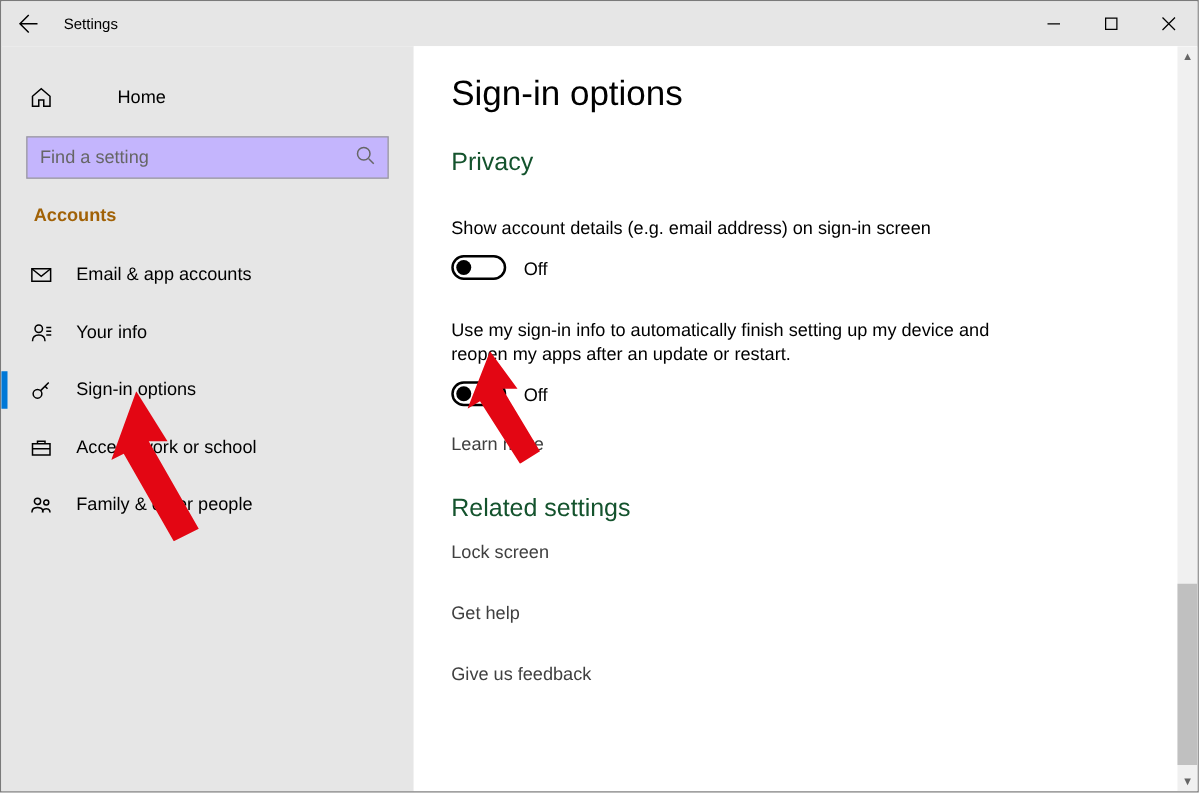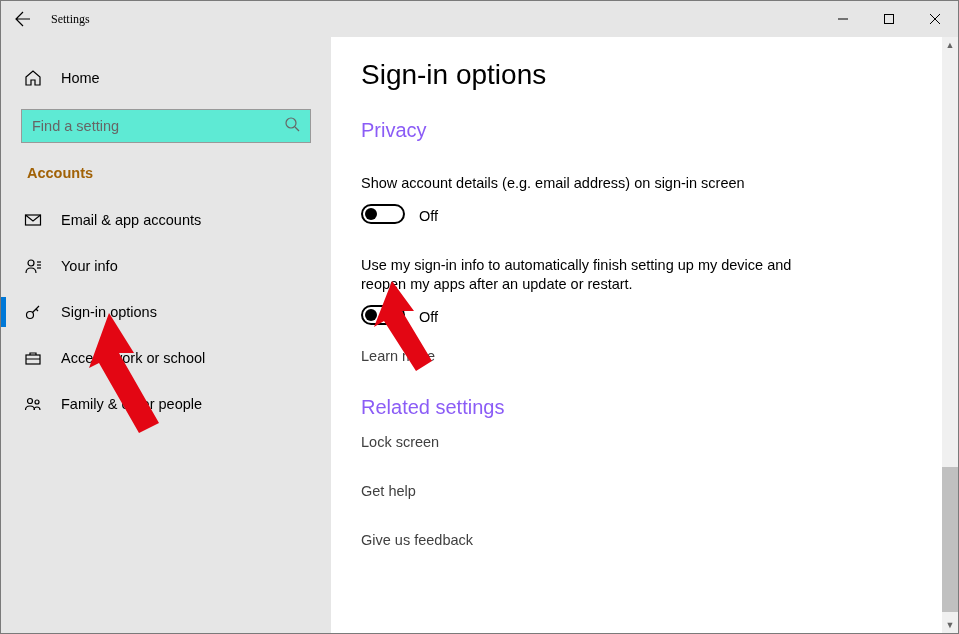--- a/index.html
+++ b/index.html
@@ -1,45 +1,45 @@
 <!DOCTYPE html>
 <html><head>
 <meta charset="utf-8">
 <style>
 * { margin: 0; padding: 0; box-sizing: border-box; font-family: "Segoe UI", Tahoma, sans-serif; }
 body { width: 959px; height: 634px; background: #fff; border: 1px solid #7a7a7a; position: relative; overflow: hidden; }
 
 .titlebar { height: 36px; display: flex; align-items: center; background: #e6e6e6; position: relative; }
 .back-btn { width: 44px; height: 36px; display: flex; align-items: center; justify-content: center; cursor: pointer; }
-.titlebar-title { font-size: 12px; color: #000; margin-left: 6px; font-family: Liberation Serif, serif; }
+.titlebar-title { font-size: 12px; color: #000; margin-left: 6px; }
 .window-controls { position: absolute; right: 0; top: 0; display: flex; }
 .win-ctrl { width: 46px; height: 36px; display: flex; align-items: center; justify-content: center; cursor: pointer; }
 
 .content { display: flex; height: calc(100% - 36px); }
 
 .sidebar { width: 330px; background: #e6e6e6; padding: 22px 6px 0 6px; position: relative; }
-.home-row { display: flex; align-items: center; padding: 10px 16px; cursor: pointer; }
+.home-row { display: flex; align-items: center; padding: 10px 16px; cursor: pointer; gap: 33px; }
 .home-row .icon { width: 20px; display: flex; justify-content: center; }
 .home-row span.label { margin-left: 18px; font-size: 14.5px; color: #000; }
 
-.search-box { margin: 12px 14px 22px 14px; height: 34px; border: 1px solid #999; background: #5eead4; display: flex; align-items: center; padding: 0 10px; }
+.search-box { margin: 12px 14px 22px 14px; height: 34px; border: 1px solid #999; background: #c4b5fd; display: flex; align-items: center; padding: 0 10px; }
 .search-box input { flex: 1; border: none; background: transparent; outline: none; font-size: 14.5px; color: #666; font-style: normal; }
 .search-box input::placeholder { color: #666; }
 .search-box .sicon { color: #666; }
 
 .section-title { font-weight: 600; font-size: 14.5px; color: #a16207; padding: 0 20px 16px 20px; }
 
 .nav-item { display: flex; align-items: center; padding: 14px 16px; cursor: pointer; position: relative; }
 .nav-item.active::before { content: ""; position: absolute; left: -6px; top: 8px; bottom: 8px; width: 5px; background: #0078d7; }
 .nav-item .icon { width: 20px; display: flex; justify-content: center; color: #000; }
 .nav-item span.label { margin-left: 18px; font-size: 14.5px; color: #000; }
 
 .main { flex: 1; background: #fff; position: relative; overflow: hidden; padding: 22px 30px 0 30px; }
 .page-title { font-size: 28px; font-weight: 400; color: #000; margin-bottom: 28px; }
-.section-head { font-size: 20px; font-weight: 400; color: #8b5cf6; margin-bottom: 14px; }
+.section-head { font-size: 20px; font-weight: 400; color: #14532d; margin-bottom: 14px; }
 .desc { font-size: 14.5px; color: #000; line-height: 1.35; margin-bottom: 10px; max-width: 440px; margin-top: 32px; }
 .toggle-row { display: flex; align-items: flex-end; margin-bottom: 22px; }
 .toggle { width: 44px; height: 20px; border: 2px solid #000; border-radius: 12px; position: relative; cursor: pointer; background: #fff; margin-right: 14px; }
 .toggle .knob { position: absolute; left: 2px; top: 2px; width: 12px; height: 12px; border-radius: 50%; background: #000; }
 .toggle-state { font-size: 14.5px; }
 .link { font-size: 14.5px; color: #404040; cursor: pointer; display: inline-block; margin-bottom: 10px; }
 .spacer20 { height: 22px; }
 
 .scrollbar { position: absolute; right: 0; top: 0; bottom: 0; width: 16px; background: #f0f0f0; }
 .scroll-arrow { height: 16px; display: flex; align-items: center; justify-content: center; color: #666; font-size: 9px; cursor: pointer; }

